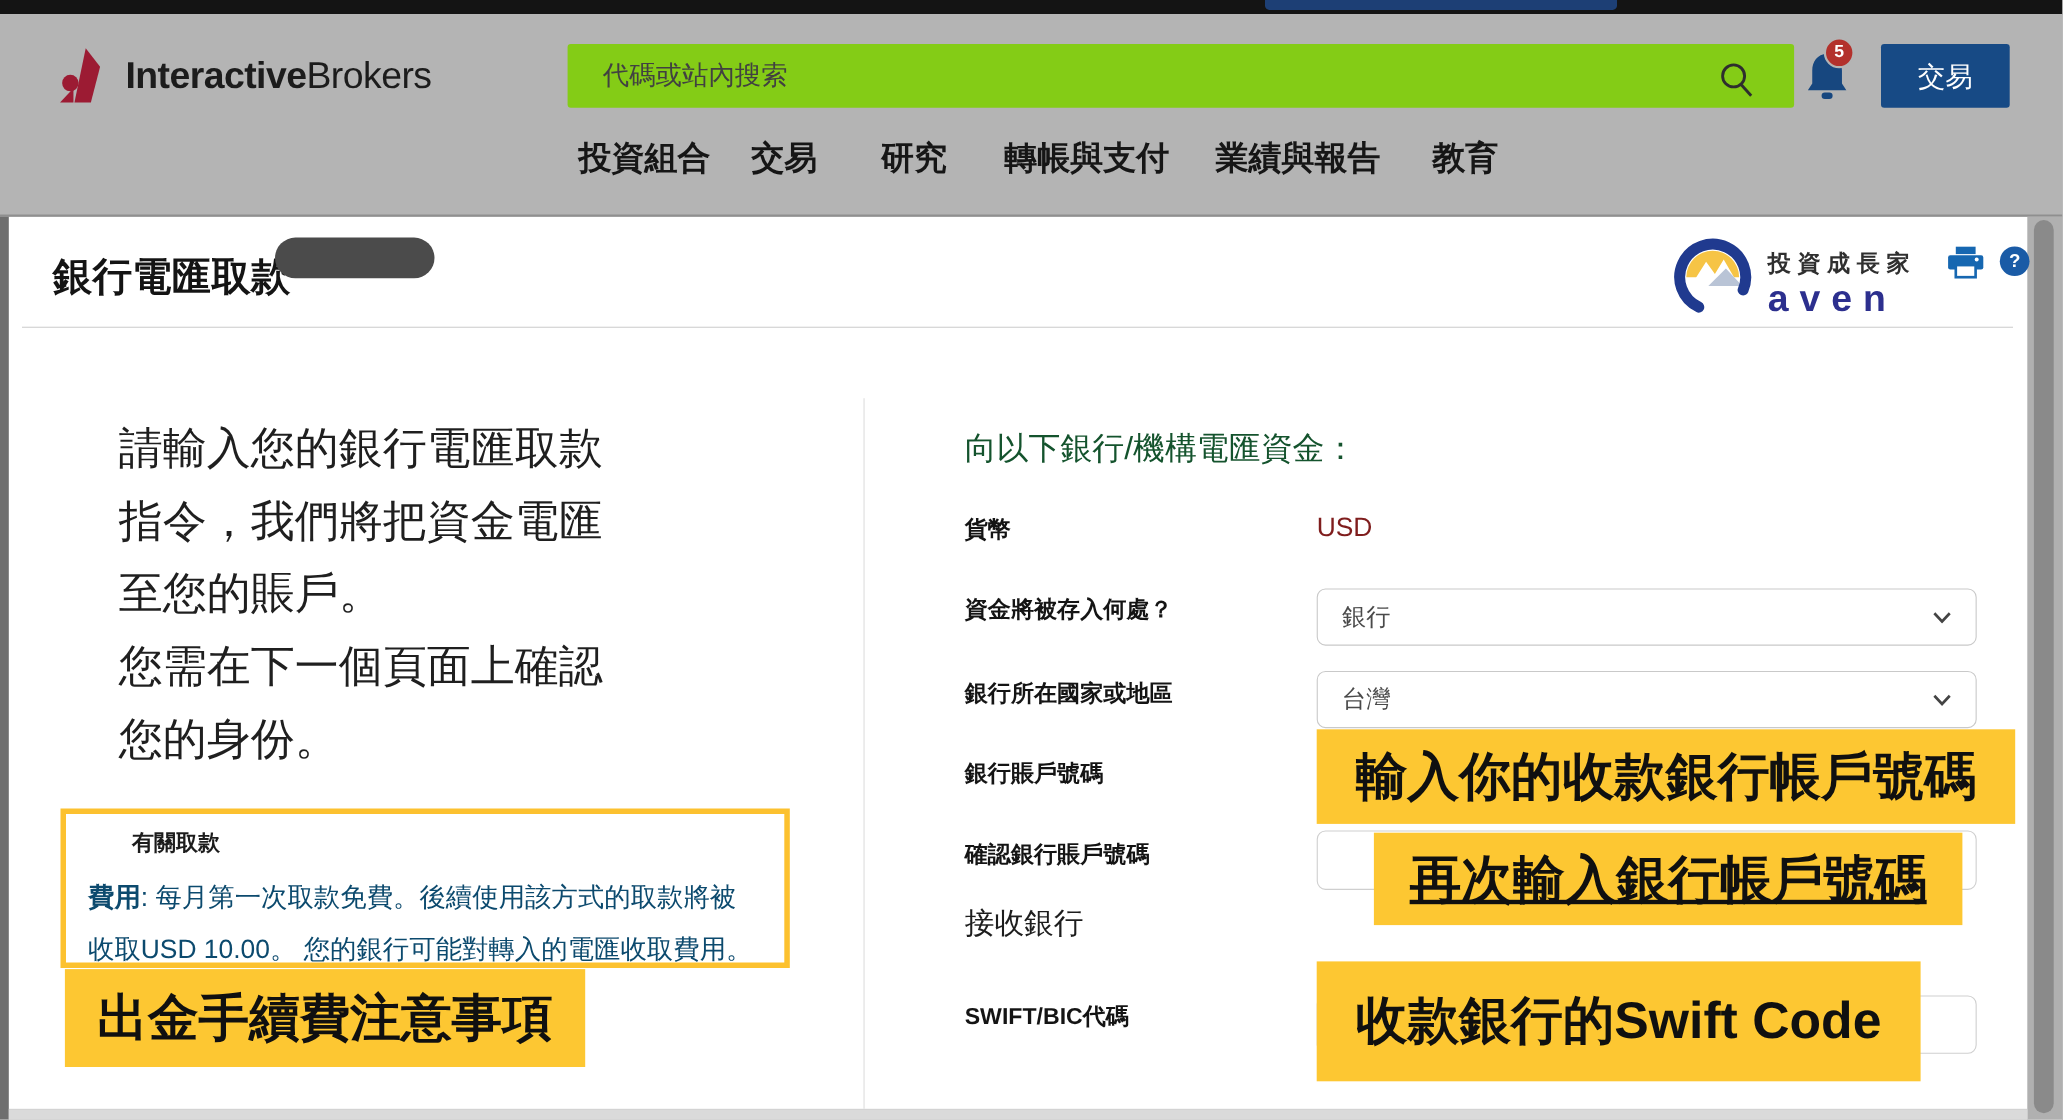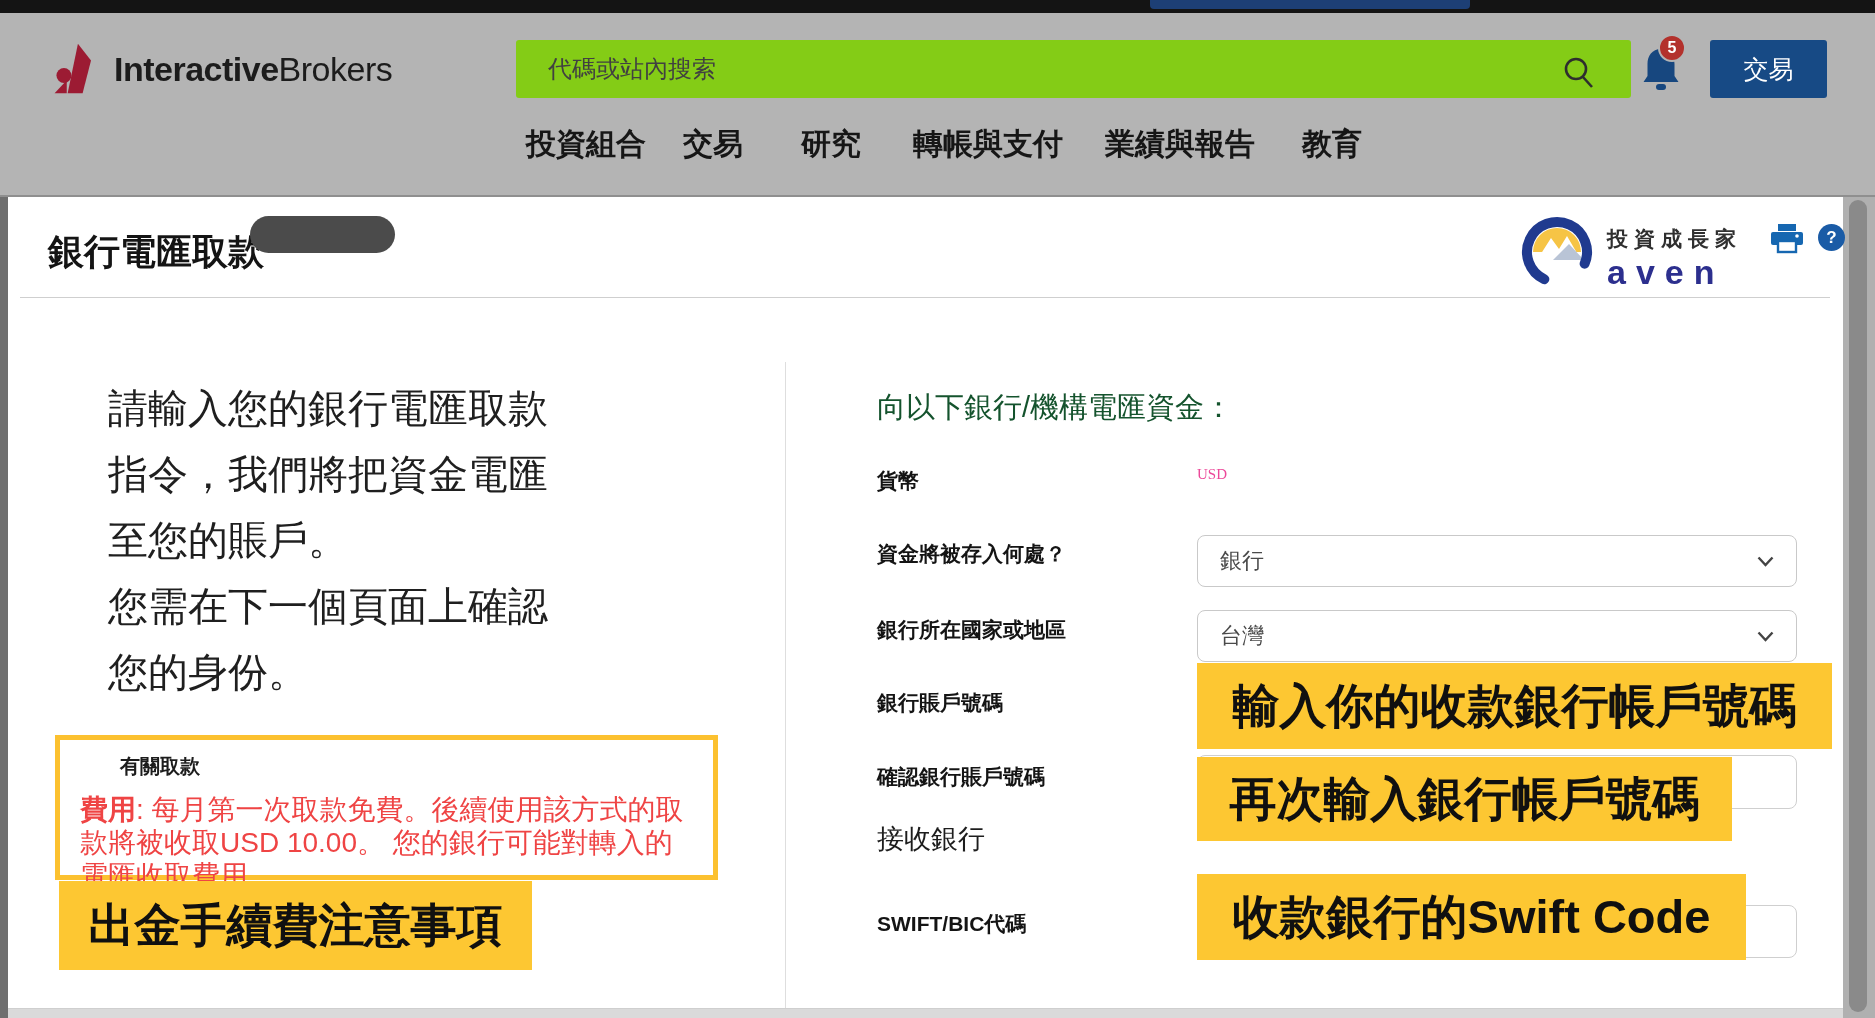--- a/index.html
+++ b/index.html
@@ -41,39 +41,39 @@
   .brand{left:1521px;top:213px;display:flex;align-items:flex-start;gap:14px;}
   .brand-cn{font-size:21px;font-weight:700;letter-spacing:6px;color:#2f2f2f;margin-top:12px;}
   .brand-en{font-size:34px;font-weight:700;letter-spacing:10px;color:#2c2f8e;margin-top:2px;line-height:1;}
   .help{left:1818px;top:224px;width:27px;height:27px;border-radius:50%;background:#1a5ba6;color:#fff;font-size:17px;font-weight:700;display:flex;align-items:center;justify-content:center;cursor:pointer;}
   .print{left:1770px;top:224px;cursor:pointer;}
 
   
   .intro-line{left:80px;font-size:40px;color:#1f1f1f;line-height:48px;white-space:nowrap;margin-left:28px;}
   .fee-box{left:55px;top:735px;width:663px;height:145px;background:#fff;border:5px solid #fcc12f;padding:13px 20px;}
   .fee-title{font-size:20px;font-weight:700;color:#1c1c1c;margin-bottom:13px;margin-left:40px;}
-  .fee-body{font-size:28px;color:#ef4444;line-height:33px;width:610px;}
+  .fee-body{font-size:24px;color:#0c4a6e;line-height:47px;width:610px;}
   .fee-body b{font-weight:700;}
 
   
   .ytag{background:#fdc732;color:#101010;font-weight:700;display:flex;align-items:center;justify-content:center;white-space:nowrap;z-index:5;}
   .fee-tag{left:59px;top:881px;width:473px;height:89px;font-size:46px;}
   .note{left:856px;top:234px;z-index:6;}
   .note-line{display:table;background:#0c0c0c;color:#f3bb25;font-size:44px;font-weight:700;line-height:1.1;padding:10px 18px;white-space:nowrap;}
 
   
   .form-heading{left:877px;top:388px;font-size:29px;color:#14532d;}
   .flabel{left:877px;font-size:21px;font-weight:700;color:#141414;white-space:nowrap;}
-  .fvalue{left:1197px;font-size:15px;color:#ec4899;font-family:Liberation Serif, serif;}
+  .fvalue{left:1197px;font-size:24px;color:#7f1d1d;}
   .select{left:1197px;width:600px;height:52px;background:#fff;border:1.5px solid #c9c9c9;border-radius:8px;display:flex;align-items:center;padding:0 22px;font-size:22px;color:#4a4a4a;cursor:pointer;}
   .select .chev{margin-left:auto;}
   .tinput{left:1197px;width:600px;background:#fff;border:1.5px solid #cfcfcf;border-radius:8px;z-index:1;padding:0 18px;font-size:22px;color:#333;}
   .tag1{left:1197px;top:663px;width:635px;height:86px;font-size:47px;}
-  .tag2{left:1197px;top:757px;width:535px;height:84px;font-size:47px;}
-  .tag3{left:1197px;top:874px;width:549px;height:86px;font-size:47px;}
+  .tag2{left:1249px;top:757px;width:535px;height:84px;font-size:47px;text-decoration:underline;}
+  .tag3{left:1197px;top:874px;width:549px;height:109px;font-size:47px;}
   .recv-label{left:877px;top:821px;font-size:27px;font-weight:400;color:#1d1d1d;}
 </style>
 </head>
 <body>
 
 <div id="screen">
 
   <div class="abs topbar"></div>
   <div class="abs tab-accent"></div>
 

